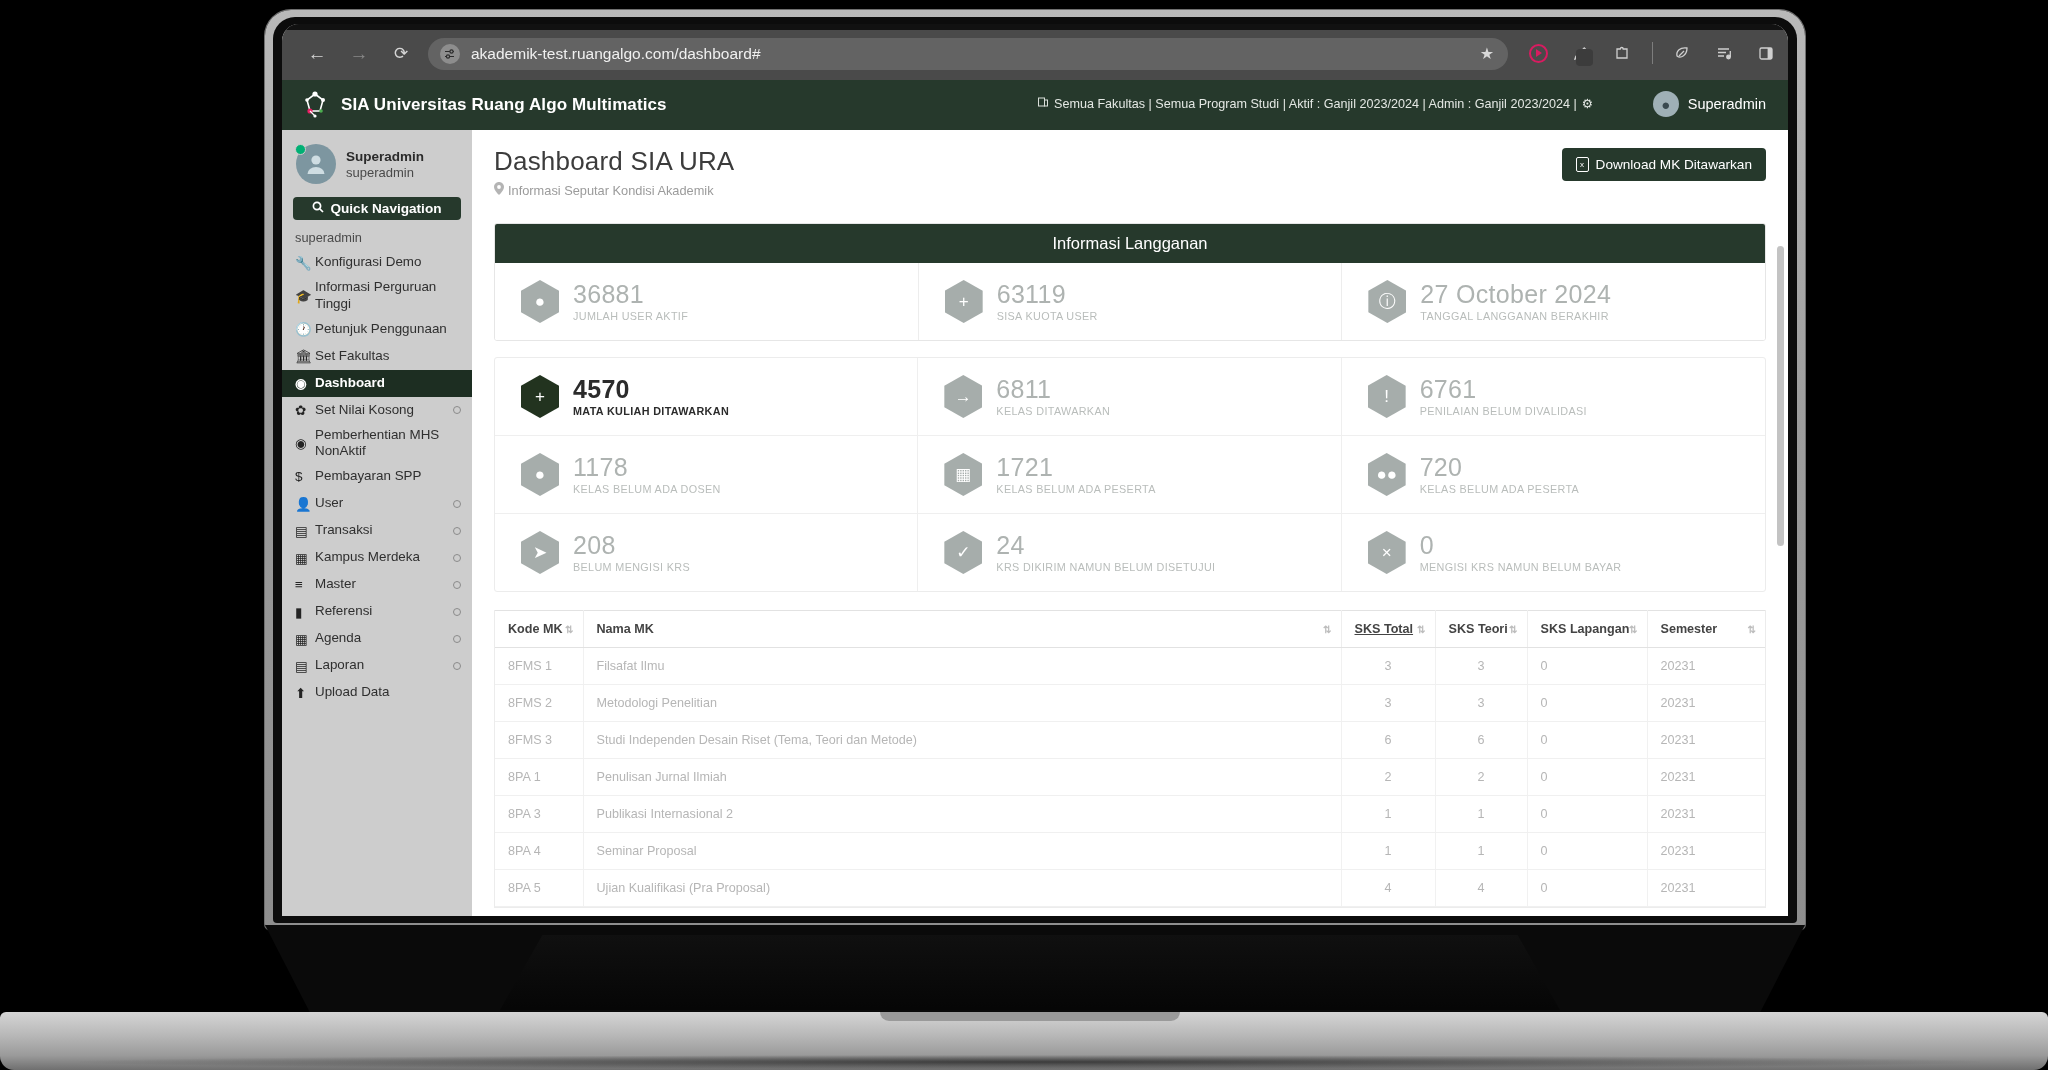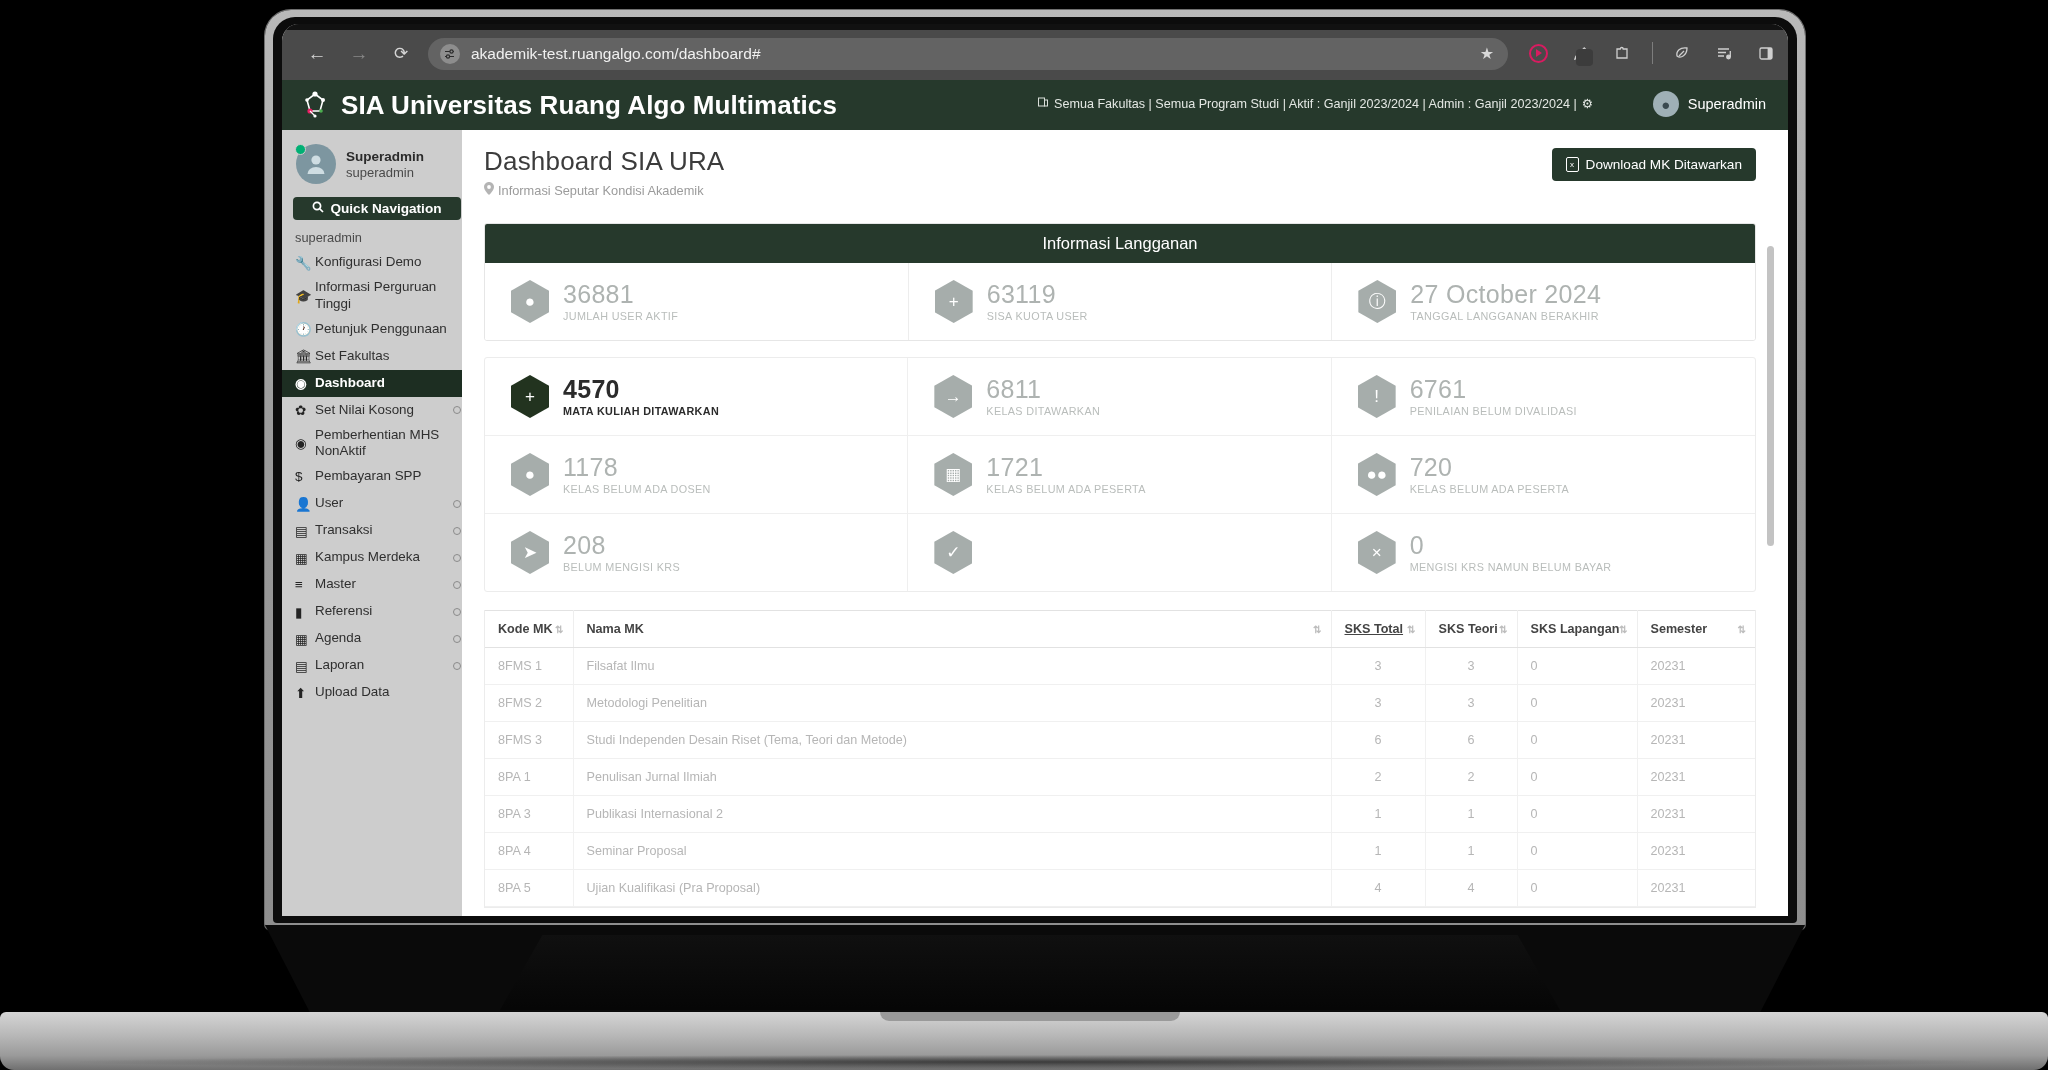--- a/index.html
+++ b/index.html
@@ -120,21 +120,21 @@
   #ext-list { left: 1428px; }
   #ext-panel { left: 1470px; }
 
   
   #app-header {
     position: absolute; left: 0; top: 56px; width: 1506px; height: 50px;
     background: #26392c; display: flex; align-items: center;
   }
   #app-logo { margin-left: 18px; width: 30px; height: 30px; position: relative; }
   #app-title {
-    margin-left: 11px; color: #fff; font-size: 26px; font-weight: 600;
+    margin-left: 11px; color: #fff; font-size: 17px; font-weight: 600;
     letter-spacing: .1px;
   }
   #header-meta {
     position: absolute; left: 755px; top: 16px;
     color: #e4e8e4; font-size: 12.6px; white-space: nowrap;
     display: flex; align-items: center; gap: 5px;
   }
   #header-meta .mi { opacity: .95; }
   #header-user {
     position: absolute; right: 22px; top: 11px;
@@ -186,21 +186,21 @@
     width: 8px; height: 8px; border-radius: 50%;
     border: 1.2px solid #8b8b8b; flex: 0 0 auto;
   }
   .nav-item.active {
     background: #1d2e22; color: #fff; font-weight: 600;
   }
   .nav-item.active .ni-icon { color: #fff; }
 
   
   #main {
-    position: absolute; left: 180px; top: 106px; width: 1316px; height: 786px;
+    position: absolute; left: 190px; top: 106px; width: 1316px; height: 786px;
     background: #fff; overflow: hidden;
   }
   #main-head { padding: 16px 22px 0 22px; position: relative; }
   #page-title { font-size: 26px; color: #3c3c3c; font-weight: 400; letter-spacing: .2px; }
   #page-sub { margin-top: 5px; font-size: 12.8px; color: #9b9b9b; display: flex; align-items: center; gap: 4px; }
   #download-btn {
     position: absolute; right: 22px; top: 18px;
     background: #26392c; color: #fff; font-size: 13.6px;
     padding: 9px 14px; border-radius: 4px; display: flex; align-items: center; gap: 7px;
     cursor: pointer; font-weight: 500;
@@ -573,20 +573,24 @@
           </div>
           <div class="stat-cell">
             <div class="hexicon">➤</div>
             <div>
               <div class="stat-num">208</div>
               <div class="stat-lbl">BELUM MENGISI KRS</div>
             </div>
           </div>
           <div class="stat-cell">
             <div class="hexicon">✓</div>
+            <div>
+              <div class="stat-num">24</div>
+              <div class="stat-lbl">KRS DIKIRIM NAMUN BELUM DISETUJUI</div>
+            </div>
           </div>
           <div class="stat-cell">
             <div class="hexicon">×</div>
             <div>
               <div class="stat-num">0</div>
               <div class="stat-lbl">MENGISI KRS NAMUN BELUM BAYAR</div>
             </div>
           </div>
         </div>
 

